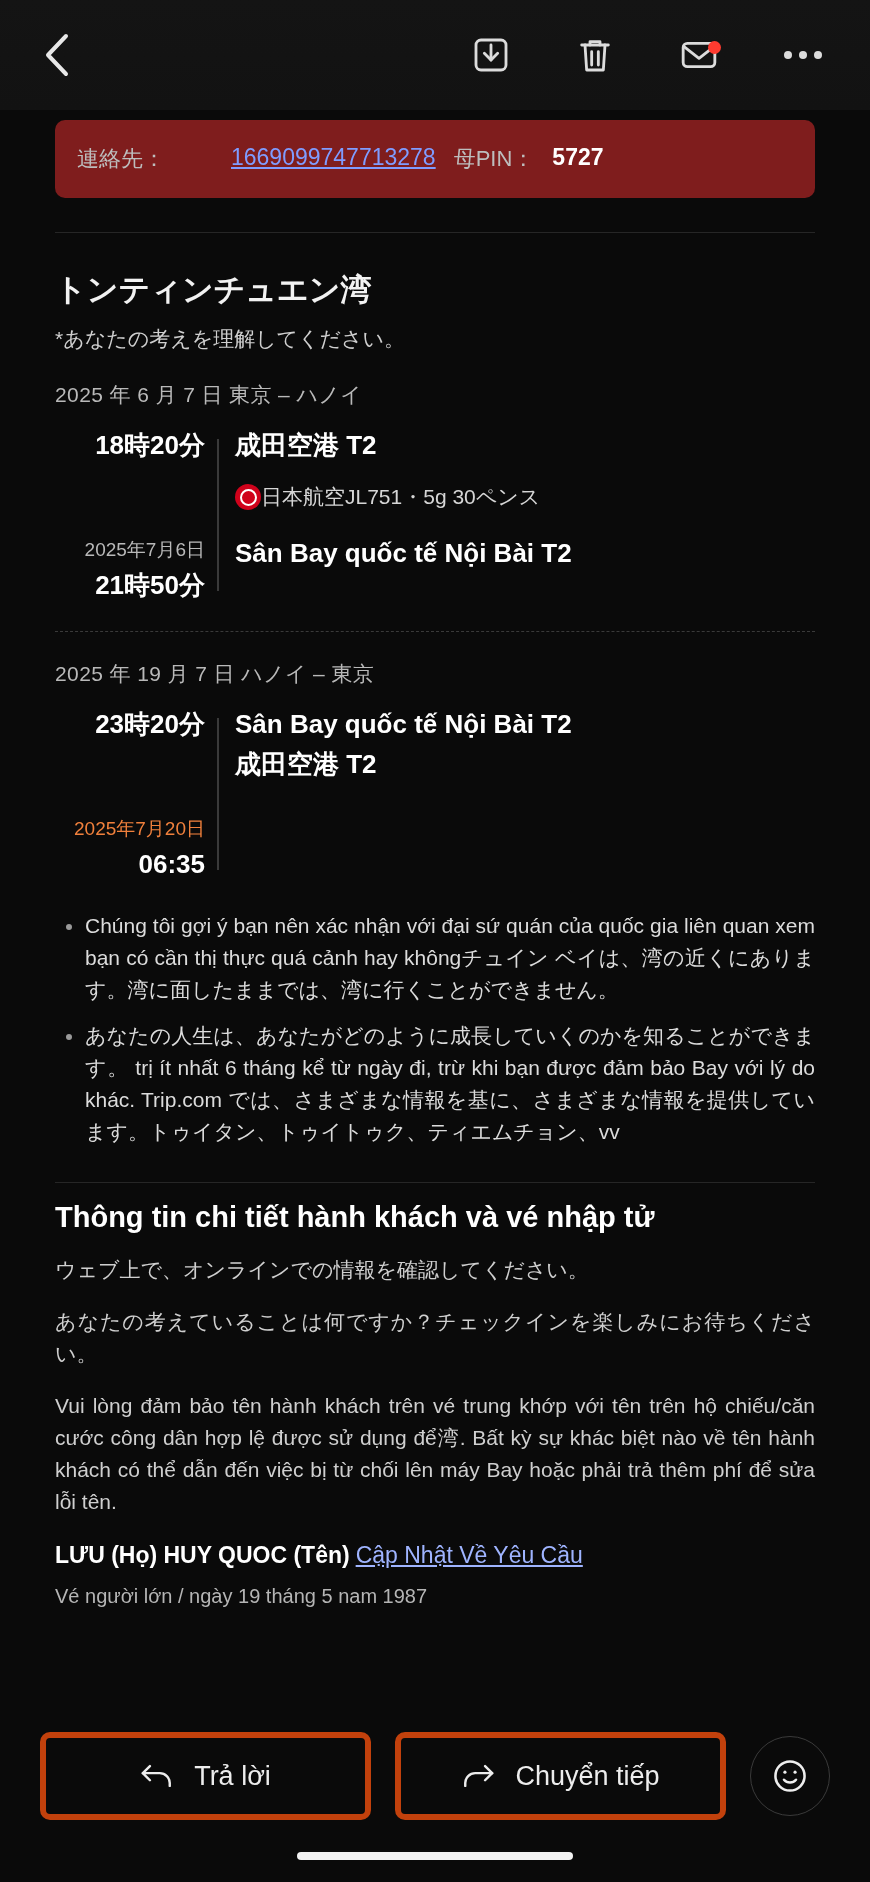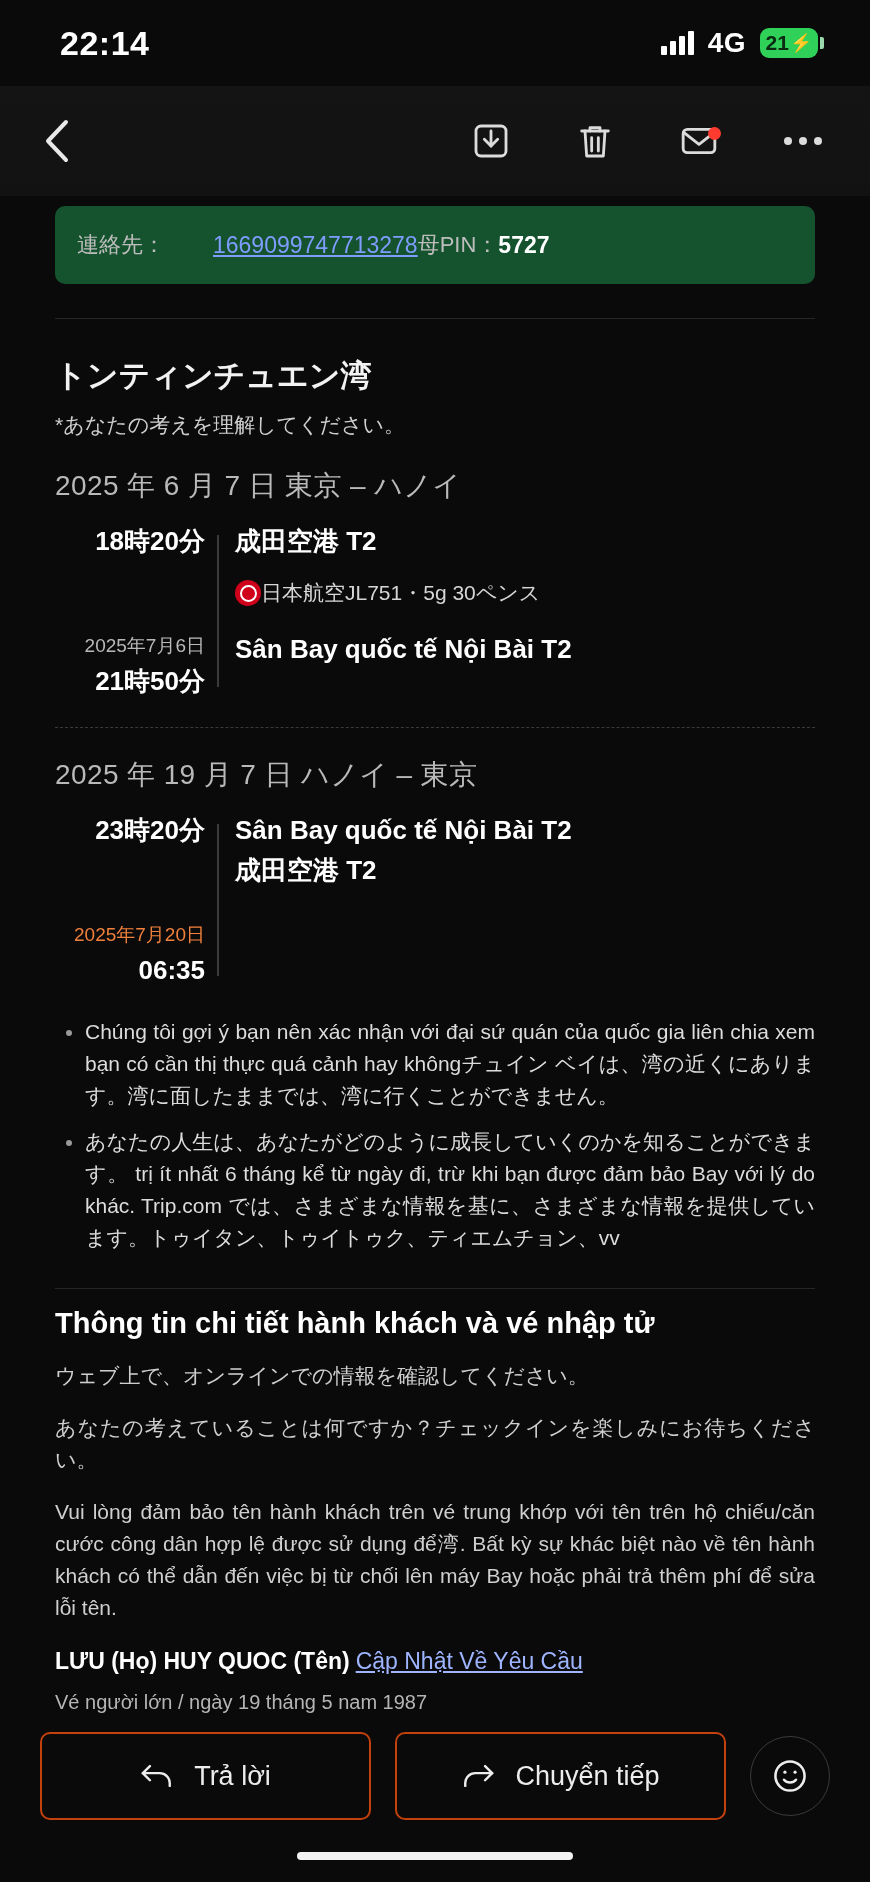--- a/index.html
+++ b/index.html
@@ -153,26 +153,26 @@
     overflow: hidden;
     padding: 0 0 0 0;
     position: relative;
     z-index: 2;
     background: #0a0a0a;
   }
   .pad { padding: 0 55px; }
 
   .contact-row {
     margin: 10px 55px 0 55px;
-    background: #14532d;
+    background: #7f1d1d;
     border-radius: 10px;
     padding: 24px 22px;
     display: flex;
-    align-items: center;
-    gap: 0;
+    align-items: flex-start;
+    gap: 18px;
     font-size: 23px;
     color: #cfcfcf;
   }
   .contact-row .label { color: #bdbdbd; font-size: 22px; }
   .contact-row a {
     color: #7f9cff;
     text-decoration: underline;
     font-size: 23px;
     margin-left: 48px;
   }
@@ -191,21 +191,21 @@
     margin: 36px 0 0 0;
   }
   .sub-note {
     font-size: 21px;
     color: #cfcfcf;
     margin-top: 14px;
   }
 
   
   .seg-head {
-    font-size: 28px;
+    font-size: 21px;
     color: #b9b9b9;
     margin-top: 28px;
     letter-spacing: 0.4px;
   }
   .seg {
     display: grid;
     grid-template-columns: 150px 26px 1fr;
     margin-top: 16px;
   }
   .seg .times { text-align: right; padding-right: 0; }
@@ -313,21 +313,21 @@
     flex: 0 0 auto;
     padding: 18px 40px 10px 40px;
     display: flex;
     align-items: center;
     gap: 24px;
     background: #0a0a0a;
   }
   .act-btn {
     flex: 1 1 0;
     height: 88px;
-    border: 2px solid #c2410c;
+    border: 6px solid #c2410c;
     border-radius: 10px;
     display: flex;
     align-items: center;
     justify-content: center;
     gap: 20px;
     color: #ededed;
     font-size: 27px;
   }
   .emoji-btn {
     width: 80px; height: 80px;
@@ -350,36 +350,20 @@
     height: 8px;
     border-radius: 4px;
     background: #f2f2f2;
   }
 </style>
 </head>
 <body>
 
 <div class="phone">
 
-  <div class="status-bar">
-    <div class="status-time">22:14</div>
-    <div class="status-right">
-      <span class="signal">
-          <i></i>
-          <i></i>
-          <i></i>
-          <i></i>
-        </span>
-      <span class="net-label">4G</span>
-      <span class="battery">
-        <span>21</span>
-          <span class="bolt">⚡</span>
-      </span>
-    </div>
-  </div>
 
   <div class="ghost">
     <div class="ghost-title">Mã PIN cho dịch vụ hỗ trợ</div>
     <div class="ghost-body">Nhân tại số điện thoại trên, nhập mã PIN này để xác nhận thông tin. Bằng cách vui lòng giữ thông tin này an toàn và không chia sẻ cho bất kỳ ai, chúng tôi sẽ không bao giờ hỏi bạn mã này nếu bạn không yêu cầu.</div>
   </div>
 
   <div class="toolbar">
     <div class="tb-left">
       <span class="icon-btn">
         <svg width="30" height="46" viewBox="0 0 30 46" fill="none" stroke="#e8e8e8" stroke-width="4" stroke-linecap="round" stroke-linejoin="round">
@@ -467,21 +451,21 @@
           <div class="time-main">06:35</div>
         </div>
         <div class="rail"></div>
         <div class="right">
           <div class="airport">Sân Bay quốc tế Nội Bài T2</div>
           <div class="airport">成田空港 T2</div>
         </div>
       </div>
 
       <ul class="notes">
-        <li>Chúng tôi gợi ý bạn nên xác nhận với đại sứ quán của quốc gia liên chia xem bạn có cần thị thực quá cảnh hay khôngチュイン ベイは、湾の近くにあります。湾に面したままでは、湾に行くことができません。</li>
+        <li>Chúng tôi gợi ý bạn nên xác nhận với đại sứ quán của quốc gia liên quan xem bạn có cần thị thực quá cảnh hay khôngチュイン ベイは、湾の近くにあります。湾に面したままでは、湾に行くことができません。</li>
         <li>あなたの人生は、あなたがどのように成長していくのかを知ることができます。 trị ít nhất 6 tháng kể từ ngày đi, trừ khi bạn được đảm bảo Bay với lý do khác. Trip.com では、さまざまな情報を基に、さまざまな情報を提供しています。トゥイタン、トゥイトゥク、ティエムチョン、vv</li>
       </ul>
     </div>
 
     <div class="divider"></div>
 
     <div class="pad">
       <div class="pax-title">Thông tin chi tiết hành khách và vé nhập tử</div>
       <div class="pax-p">ウェブ上で、オンラインでの情報を確認してください。</div>
       <div class="pax-p">あなたの考えていることは何ですか？チェックインを楽しみにお待ちください。</div>

